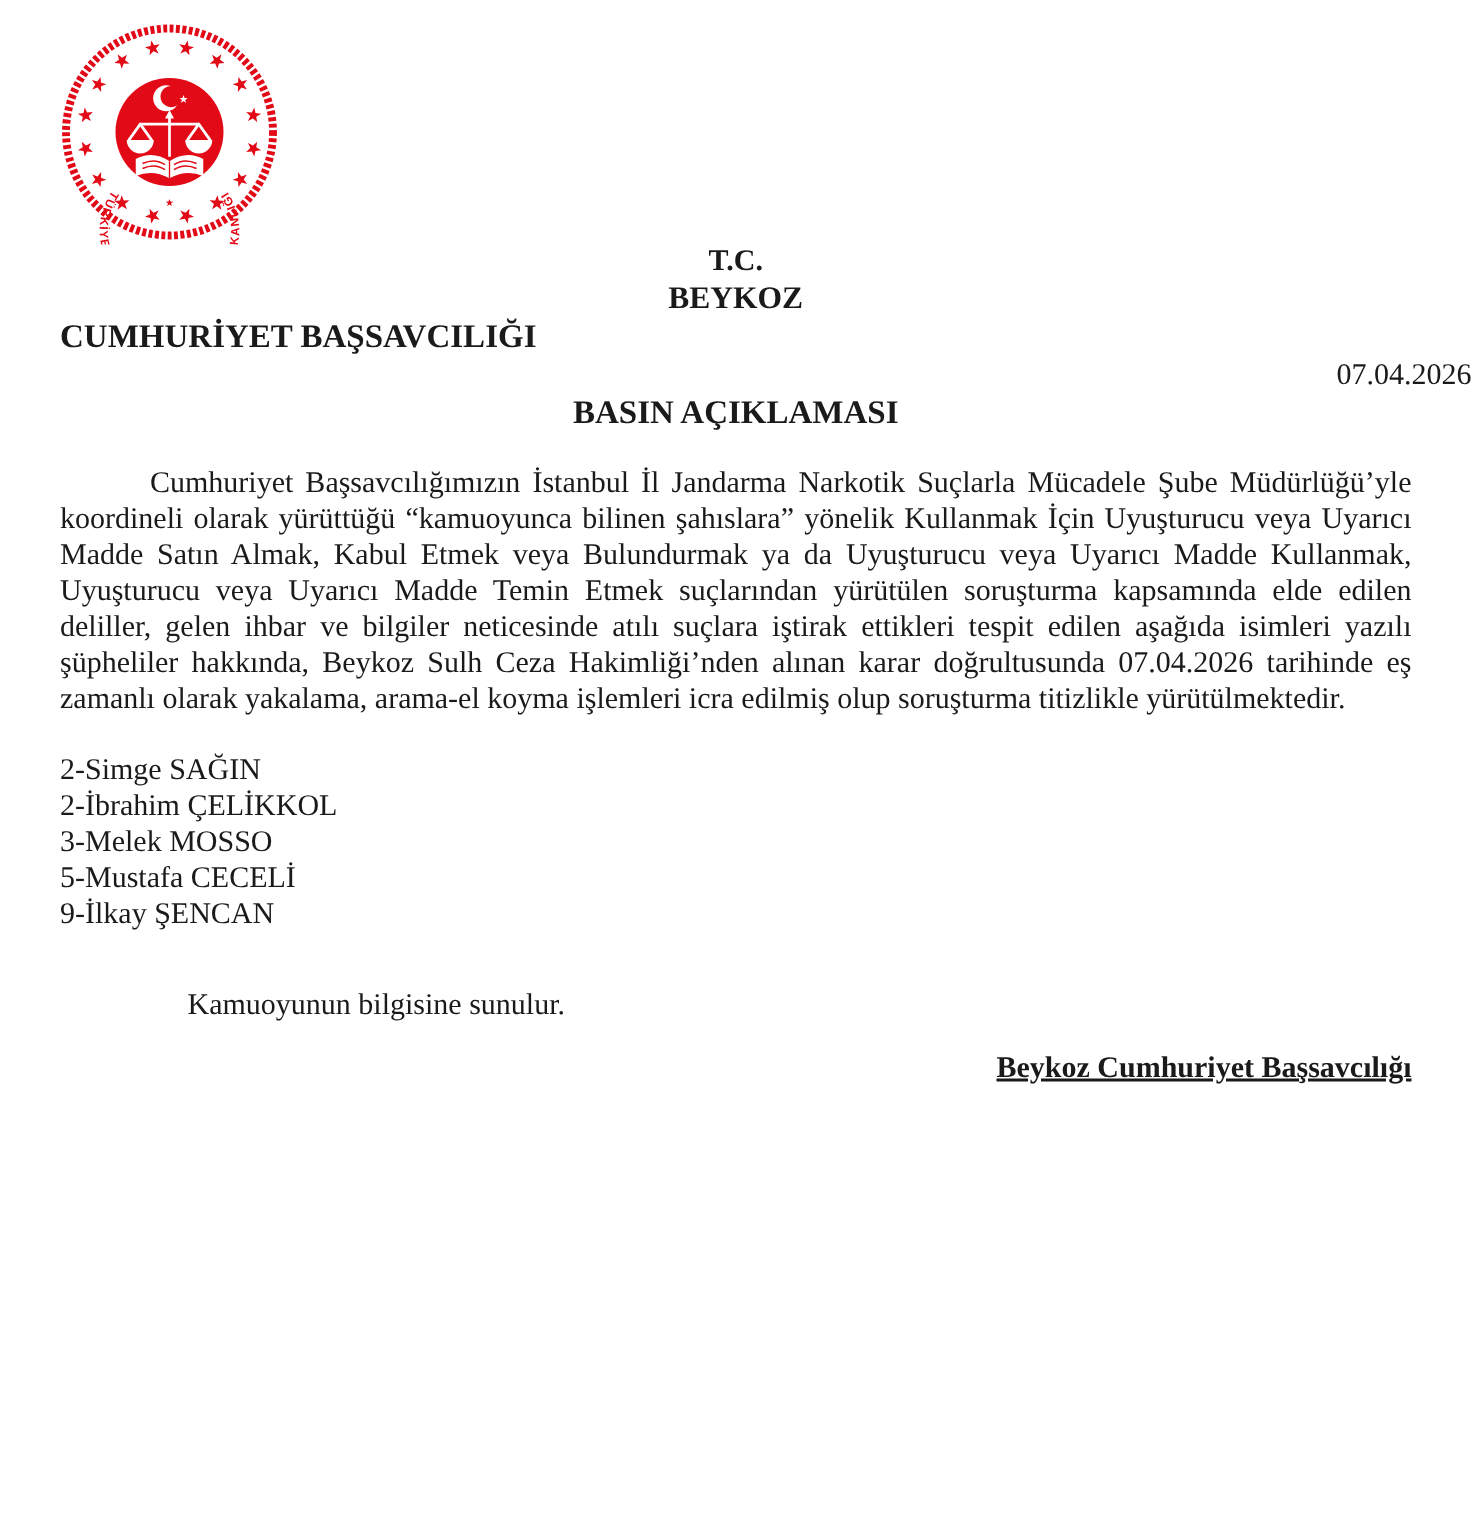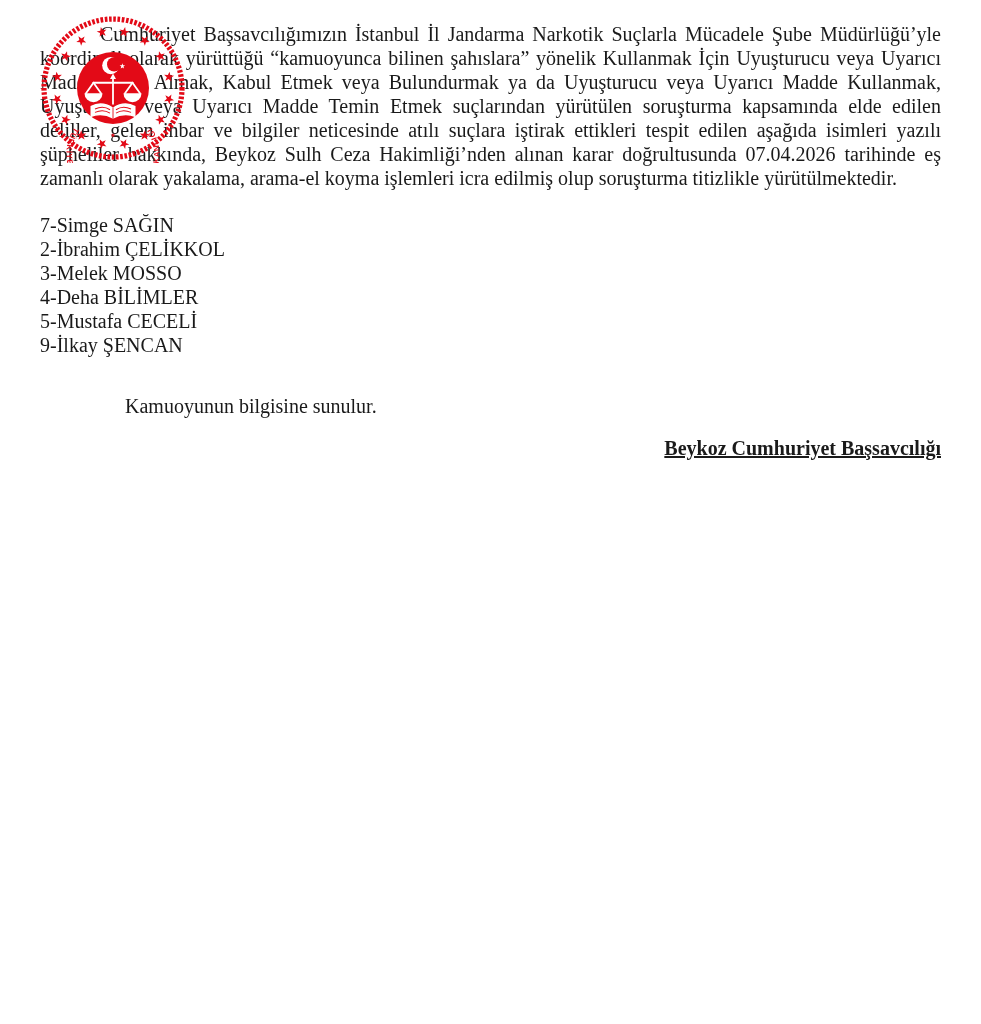--- a/index.html
+++ b/index.html
@@ -139,28 +139,34 @@
           <path d="M 76 128 Q 87 123 96 129"></path>
           <path d="M 76 132.5 Q 87 127.5 96 133.5"></path>
           <path d="M 124 128 Q 113 123 104 129"></path>
           <path d="M 124 132.5 Q 113 127.5 104 133.5"></path>
           <line x1="100" y1="126" x2="100" y2="141" stroke-width="1.2"></line>
         </g>
       </g>
     </svg>
   </div>
 
+  <div class="header">
+    <div class="hl tc">T.C.</div>
+    <div class="hl district">BEYKOZ</div>
+    <div class="hl office">CUMHURİYET BAŞSAVCILIĞI</div>
+    <div class="hl date">07.04.2026</div>
+    <div class="hl title">BASIN AÇIKLAMASI</div>
+  </div>
 
   <p class="paragraph">Cumhuriyet Başsavcılığımızın İstanbul İl Jandarma Narkotik Suçlarla Mücadele Şube Müdürlüğü’yle koordineli olarak yürüttüğü “kamuoyunca bilinen şahıslara” yönelik Kullanmak İçin Uyuşturucu veya Uyarıcı Madde Satın Almak, Kabul Etmek veya Bulundurmak ya da Uyuşturucu veya Uyarıcı Madde Kullanmak, Uyuşturucu veya Uyarıcı Madde Temin Etmek suçlarından yürütülen soruşturma kapsamında elde edilen deliller, gelen ihbar ve bilgiler neticesinde atılı suçlara iştirak ettikleri tespit edilen aşağıda isimleri yazılı şüpheliler hakkında, Beykoz Sulh Ceza Hakimliği’nden alınan karar doğrultusunda 07.04.2026 tarihinde eş zamanlı olarak yakalama, arama-el koyma işlemleri icra edilmiş olup soruşturma titizlikle yürütülmektedir.</p>
 
   <div class="suspects">
-    <div class="suspect">7-Simge SAĞIN</div>
+    <div class="suspect">2-Simge SAĞIN</div>
     <div class="suspect">2-İbrahim ÇELİKKOL</div>
     <div class="suspect">3-Melek MOSSO</div>
-    <div class="suspect">4-Deha BİLİMLER</div>
     <div class="suspect">5-Mustafa CECELİ</div>
     <div class="suspect">9-İlkay ŞENCAN</div>
   </div>
 
   <div class="closing">Kamuoyunun bilgisine sunulur.</div>
   <div class="signature">Beykoz Cumhuriyet Başsavcılığı</div>
 
 </div>
 
 </body></html>

